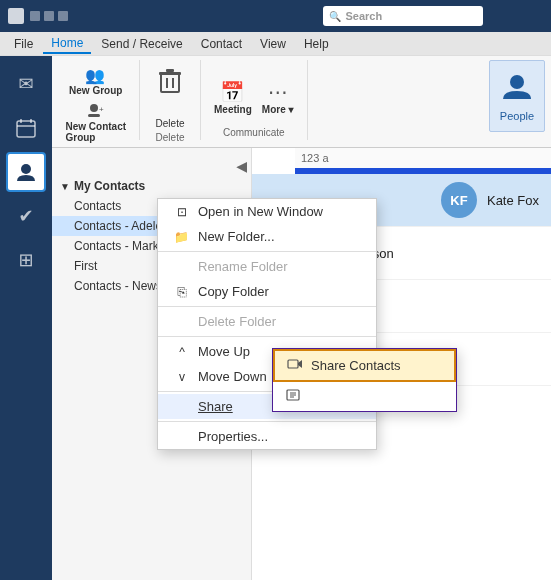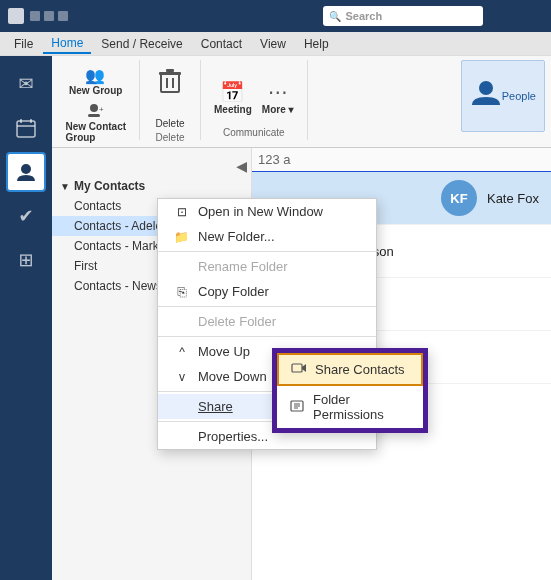--- a/index.html
+++ b/index.html
@@ -131,21 +131,21 @@
       padding: 2px 3px;
       border-radius: 2px;
       min-width: 32px;
     }
     .ribbon-btn-small .btn-icon { font-size: 18px; color: #555; }
     .ribbon-btn-small .btn-label { font-size: 10px; color: #333; font-weight: bold; }
 
     
     .ribbon-btn-people {
       display: flex;
-      flex-direction: row;
+      flex-direction: column;
       align-items: center;
       justify-content: center;
       cursor: pointer;
       padding: 4px 8px;
       border-radius: 2px;
       min-width: 56px;
       height: 72px;
       background: #dce9f8;
       border: 1px solid #b0c8e8;
     }
@@ -248,23 +248,23 @@
     }
     .ctx-item-icon { width: 16px; font-size: 12px; text-align: center; }
     .ctx-sep { height: 1px; background: #ddd; margin: 2px 0; }
     .ctx-arrow { margin-left: auto; font-size: 10px; }
 
     
     .share-submenu {
       position: absolute;
       left: 220px;
       top: 200px;
-      width: 156px;
-      background: #fff;
-      border: 5px solid #4c1d95;
+      width: 185px;
+      background: #fff;
+      border: 1px solid #4c1d95;
       box-shadow: 2px 4px 12px rgba(0,0,0,0.2);
       z-index: 101;
       font-size: 13px;
     }
     .share-item {
       display: flex;
       align-items: center;
       padding: 6px 12px;
       cursor: pointer;
       color: #333;
@@ -276,24 +276,25 @@
     }
 
     
     .contacts-panel {
       flex: 1;
       background: #fff;
       overflow-y: auto;
     }
     .alpha-bar {
       padding: 4px 6px;
-      font-size: 13px;
+      font-size: 11px;
       color: #666;
       background: #fafafa;
-      border-bottom: 1px solid #1d4ed8;
+      border-bottom: 6px solid #1d4ed8;
+      margin-left: 43px;
     }
     .contact-item {
       display: flex;
       align-items: center;
       padding: 8px 12px;
       border-bottom: 1px solid #f0f0f0;
       cursor: pointer;
       gap: 10px;
     }
     .contact-item.selected { background: #d0e4f7; justify-content: flex-end; }
@@ -513,21 +514,20 @@
     </div>
     <div class="share-item">
       <span style="font-size:14px;">
         <svg width="16" height="14" viewBox="0 0 16 14">
             <rect x="2" y="2" width="12" height="10" rx="1" fill="none" stroke="#555" stroke-width="1.2"></rect>
             <line x1="5" y1="5" x2="11" y2="5" stroke="#555" stroke-width="1"></line>
             <line x1="5" y1="7" x2="11" y2="7" stroke="#555" stroke-width="1"></line>
             <line x1="5" y1="9" x2="9" y2="9" stroke="#555" stroke-width="1"></line>
           </svg>
       </span>
-      <span>Folder Permissions</span>
     </div>
   </div>
 
   <div class="contacts-panel">
     <div class="alpha-bar">123
 a</div>
     <div class="contact-item selected">
       <div class="contact-avatar" style="background:#5b9bd5;">KF</div>
       <div class="contact-name">Kate Fox</div>
     </div>

